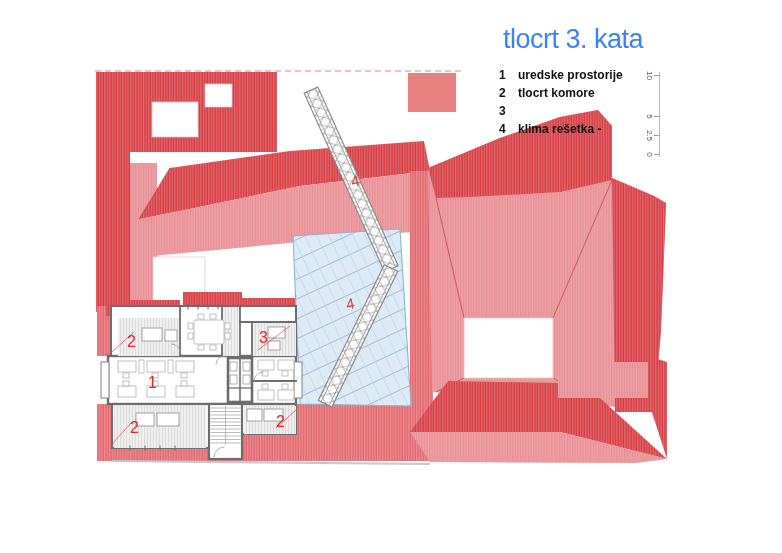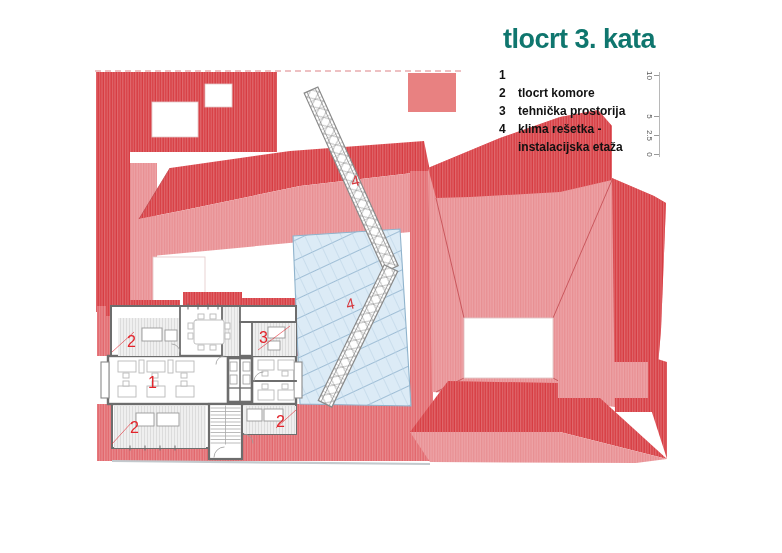--- a/index.html
+++ b/index.html
@@ -3,21 +3,21 @@
 <meta charset="utf-8">
 <style>
   html,body{margin:0;padding:0;background:#ffffff;}
   #stage{
     position:relative;width:782px;height:553px;background:#ffffff;overflow:hidden;
     font-family:"Liberation Sans", sans-serif;
   }
   #drawing{position:absolute;left:0;top:0;}
   #page-title{
     position:absolute;left:503px;top:24px;
-    font-size:27px;font-weight:bold;color:#0f766e;letter-spacing:-0.5px;
+    font-size:27px;font-weight:normal;color:#3b82f6;letter-spacing:-0.5px;
   }
   #legend{position:absolute;left:499px;top:66px;font-size:12px;font-weight:bold;color:#111;}
   .lg-row{display:flex;line-height:18px;}
   .lg-num{width:19px;flex:0 0 19px;}
   .lg-cont .lg-num{visibility:hidden;}
   #scalebar{position:absolute;left:640px;top:68px;width:40px;height:95px;}
   .sb-line{position:absolute;left:19px;top:4px;width:1px;height:85px;background:#b8b8b8;}
   .sb-tick{position:absolute;left:14px;width:5px;height:1px;background:#9a9a9a;}
   .sb-label{
     position:absolute;left:2px;width:14px;text-align:center;
@@ -268,36 +268,32 @@
       <text class="truss-label" x="351" y="186" transform="rotate(-12 355 180)">4</text>
       <text class="truss-label" x="346" y="309" transform="rotate(-12 350 303)">4</text>
     </g>
   </svg>
 
   <div id="page-title">tlocrt 3. kata</div>
 
   <div id="legend">
     <div class="lg-row">
       <span class="lg-num">1</span>
+      <span>uredske prostorije</span>
     </div>
     <div class="lg-row">
       <span class="lg-num">2</span>
       <span>tlocrt komore</span>
     </div>
     <div class="lg-row">
       <span class="lg-num">3</span>
-      <span>tehnička prostorija</span>
     </div>
     <div class="lg-row">
       <span class="lg-num">4</span>
       <span>klima rešetka -</span>
-    </div>
-    <div class="lg-row lg-cont">
-      <span class="lg-num">4</span>
-      <span>instalacijska etaža</span>
     </div>
   </div>
 
   <div id="scalebar">
     <div class="sb-line"></div>
     <div class="sb-tick" style="top:7px"></div>
     <div class="sb-tick" style="top:48px"></div>
     <div class="sb-tick" style="top:67px"></div>
     <div class="sb-tick" style="top:86px"></div>
     <span class="sb-label" style="top:3px">10</span>

